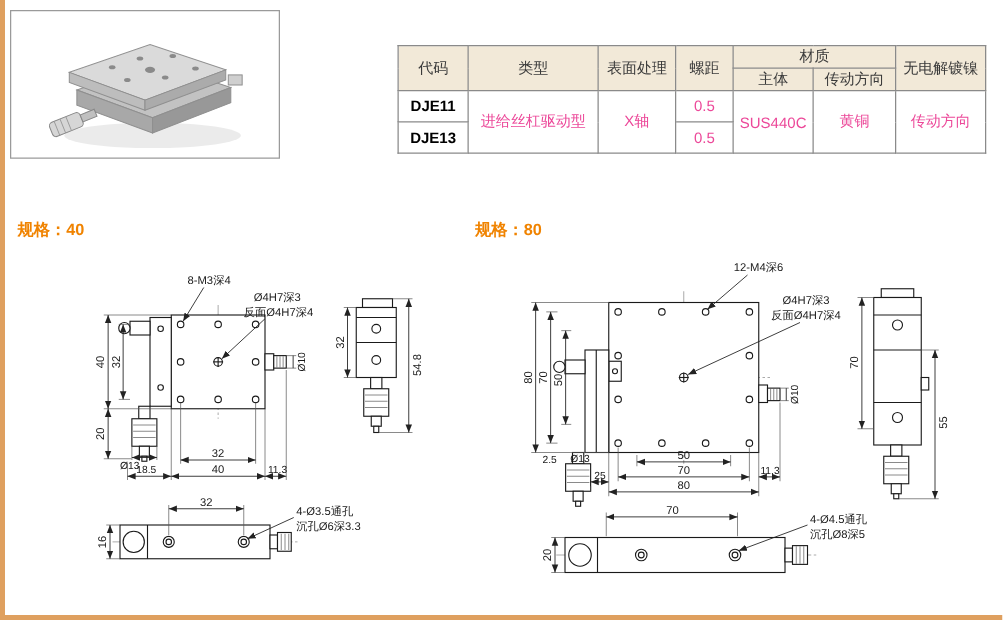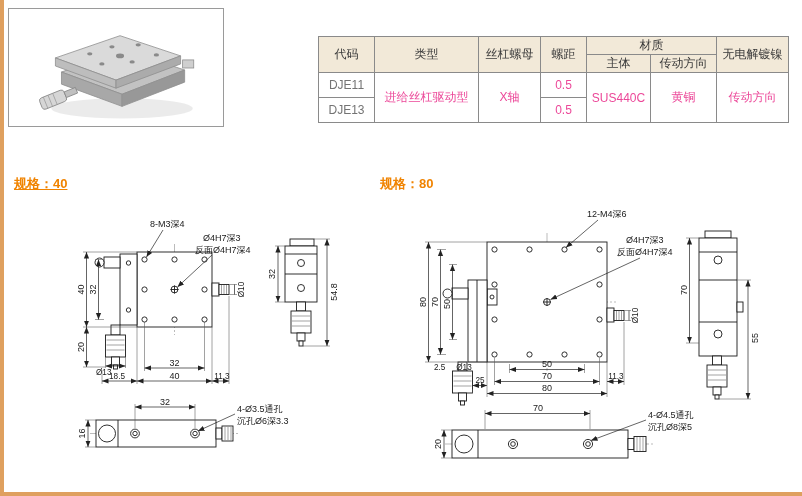--- a/index.html
+++ b/index.html
@@ -7,23 +7,23 @@
        font-family:"Liberation Sans","DejaVu Sans",sans-serif;}
   .edge-left{position:absolute;left:0;top:0;width:4px;height:496px;background:#dfa05f;z-index:6;}
   .edge-bottom{position:absolute;left:0;top:492px;width:802px;height:4px;background:#dfa05f;z-index:6;}
   .photo-box{position:absolute;left:8px;top:8px;width:214px;height:117px;border:1px solid #9a9a9a;background:#fff;}
   .photo-box svg{display:block;width:100%;height:100%;}
   .tbl{position:absolute;left:318px;top:36px;}
   table{border-collapse:collapse;table-layout:fixed;}
   th,td{border:1px solid #8a8a8a;font-size:12px;text-align:center;font-weight:normal;color:#ec4899;padding:0 3px;}
   thead th{background:#f2e9d8;height:17px;color:#3a3a3a;}
   tbody td{height:24px;background:#fff;}
-  td.code{color:#737373;font-weight:normal;text-align:center;}
+  td.code{color:#000000;font-weight:bold;text-align:center;}
   .spec-title{position:absolute;top:175px;font-size:13px;font-weight:bold;color:#f08300;z-index:3;}
-  #spec40-title{left:14px;text-decoration:underline;} #spec80-title{left:380px;}
+  #spec40-title{left:14px;} #spec80-title{left:380px;}
   .drawings{position:absolute;left:0;top:170px;width:802px;height:326px;}
   svg text{font-family:"Liberation Sans","DejaVu Sans",sans-serif;font-size:9px;fill:#1a1a1a;}
   svg .t8{font-size:8.2px;}
   .p{stroke:#1a1a1a;stroke-width:0.9;fill:none;}
   .pf{stroke:#1a1a1a;stroke-width:0.9;fill:#fff;}
   .dim{stroke:#222;stroke-width:0.7;fill:none;}
   .ext{stroke:#555;stroke-width:0.55;}
   .cl{stroke:#777;stroke-width:0.5;stroke-dasharray:9 2 2 2;}
   .kn{stroke:#444;stroke-width:0.5;}
 </style>
@@ -72,21 +72,21 @@
         <col style="width:62px">
       <col style="width:46px">
         <col style="width:64px">
         <col style="width:66px">
         <col style="width:72px">
     </colgroup>
     <thead>
       <tr>
         <th rowspan="2">代码</th>
         <th rowspan="2">类型</th>
-        <th rowspan="2">丝杠螺母</th>
+        <th rowspan="2">表面处理</th>
         <th rowspan="2">螺距</th>
         <th colspan="2">材质</th>
         <th rowspan="2">无电解镀镍</th>
       </tr>
       <tr>
         <th>主体</th>
         <th>传动方向</th>
       </tr>
     </thead>
     <tbody>

